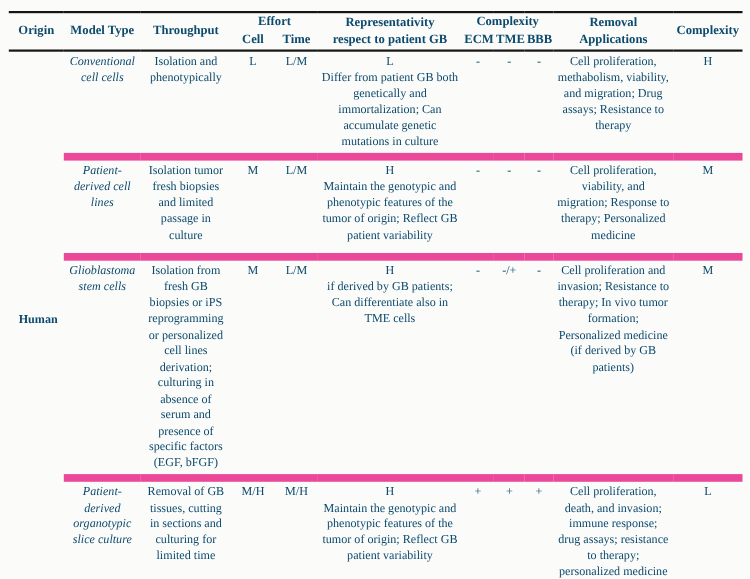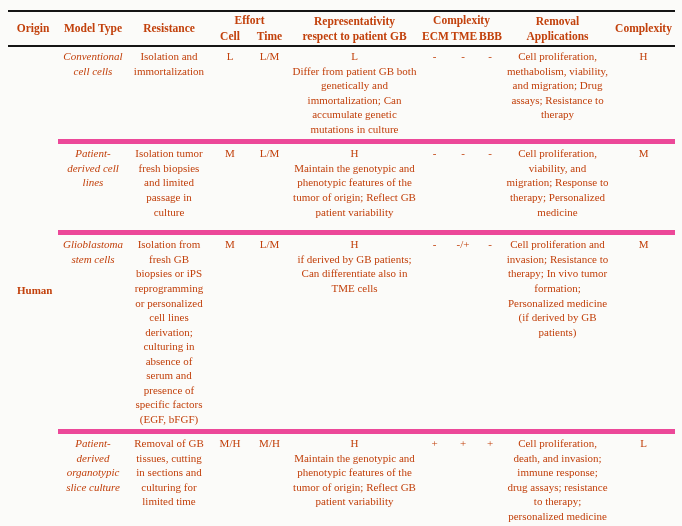--- a/index.html
+++ b/index.html
@@ -6,21 +6,21 @@
     margin: 0;
     padding: 0;
     background: #ffffff;
   }
   .page {
     position: relative;
     width: 682px;
     height: 526px;
     background: #fbfbf9;
     font-family: "Liberation Serif", "DejaVu Serif", serif;
-    color: #c2410c;
+    color: #0c4a6e;
     box-sizing: border-box;
     overflow: hidden;
   }
   table.models {
     border-collapse: collapse;
     table-layout: fixed;
     width: 667px;
     margin: 10px 7px 0 8px;
     border-top: 2px solid #151515;
     border-bottom: 2.5px solid #151515;
@@ -39,21 +39,21 @@
   }
   thead tr.sub th {
     padding-top: 0;
   }
   td {
     vertical-align: top;
     text-align: center;
     padding: 2px 3px 3px 3px;
   }
   tbody tr.r2 td, tbody tr.r3 td, tbody tr.r4 td {
-    border-top: 5px solid #ec4899;
+    border-top: 7px solid #ec4899;
   }
   .origin-cell {
     font-weight: bold;
     vertical-align: middle;
     text-align: left;
     padding-left: 9px;
     border-top: none !important;
   }
   .model-type {
     font-style: italic;
@@ -79,21 +79,21 @@
       <col style="width:29px">
         <col style="width:28px">
         <col style="width:26px">
       <col style="width:109px">
         <col style="width:63px">
     </colgroup>
     <thead>
       <tr>
         <th rowspan="2">Origin</th>
         <th rowspan="2">Model Type</th>
-        <th rowspan="2">Resistance</th>
+        <th rowspan="2">Throughput</th>
         <th colspan="2">Effort</th>
         <th rowspan="2" class="hdr-two-line">
           <span>Representativity</span>
           <span>respect to patient GB</span>
         </th>
         <th colspan="3">Complexity</th>
         <th rowspan="2" class="hdr-two-line">
           <span>Removal</span>
           <span>Applications</span>
         </th>
@@ -104,21 +104,21 @@
         <th>Time</th>
         <th>ECM</th>
         <th>TME</th>
         <th>BBB</th>
       </tr>
     </thead>
     <tbody>
       <tr class="r1" style="height:85px">
         <td rowspan="4" class="origin-cell">Human</td>
         <td class="model-type">Conventional cell cells</td>
-        <td>Isolation and immortalization</td>
+        <td>Isolation and phenotypically</td>
         <td>L</td>
         <td>L/M</td>
         <td>
           <span class="rep-level">L</span>
           <span>Differ from patient GB both genetically and immortalization; Can accumulate genetic mutations in culture</span>
         </td>
         <td>-</td>
         <td>-</td>
         <td>-</td>
         <td>Cell proliferation, methabolism, viability, and migration; Drug assays; Resistance to therapy</td>

